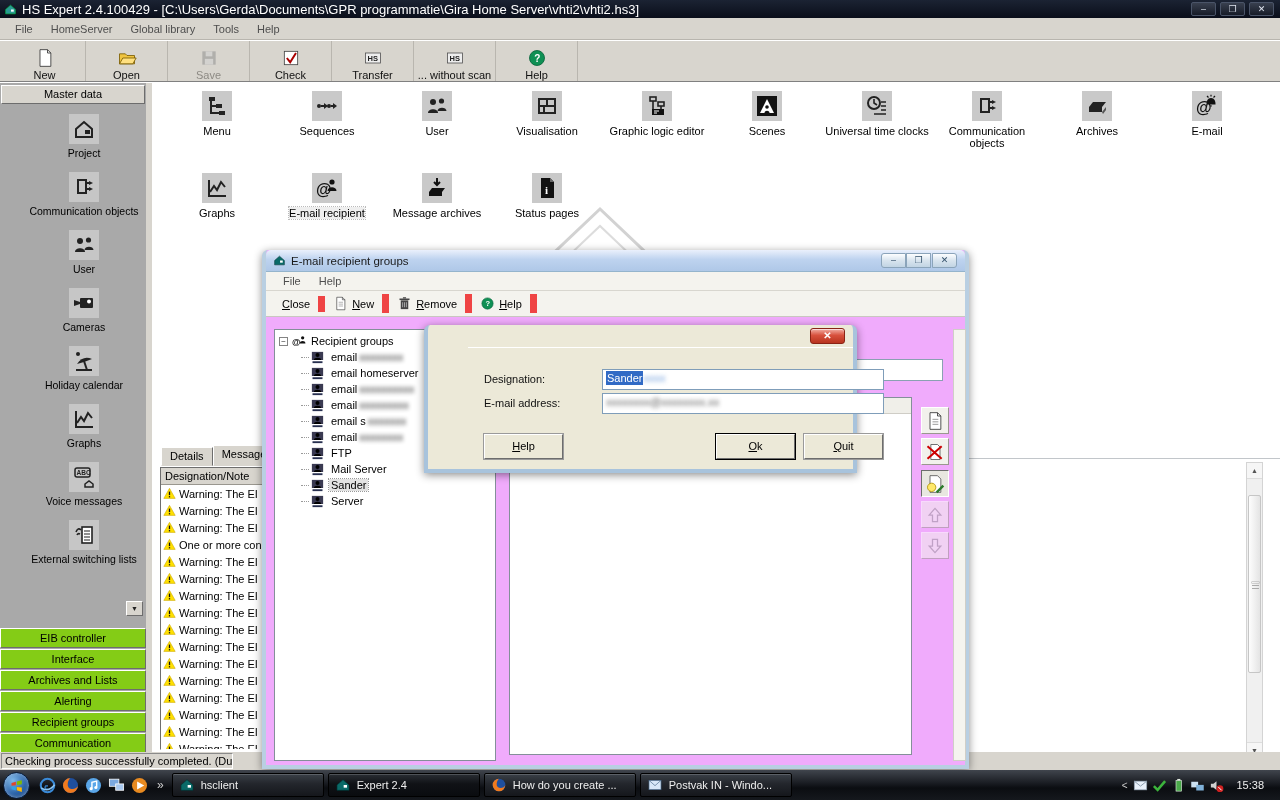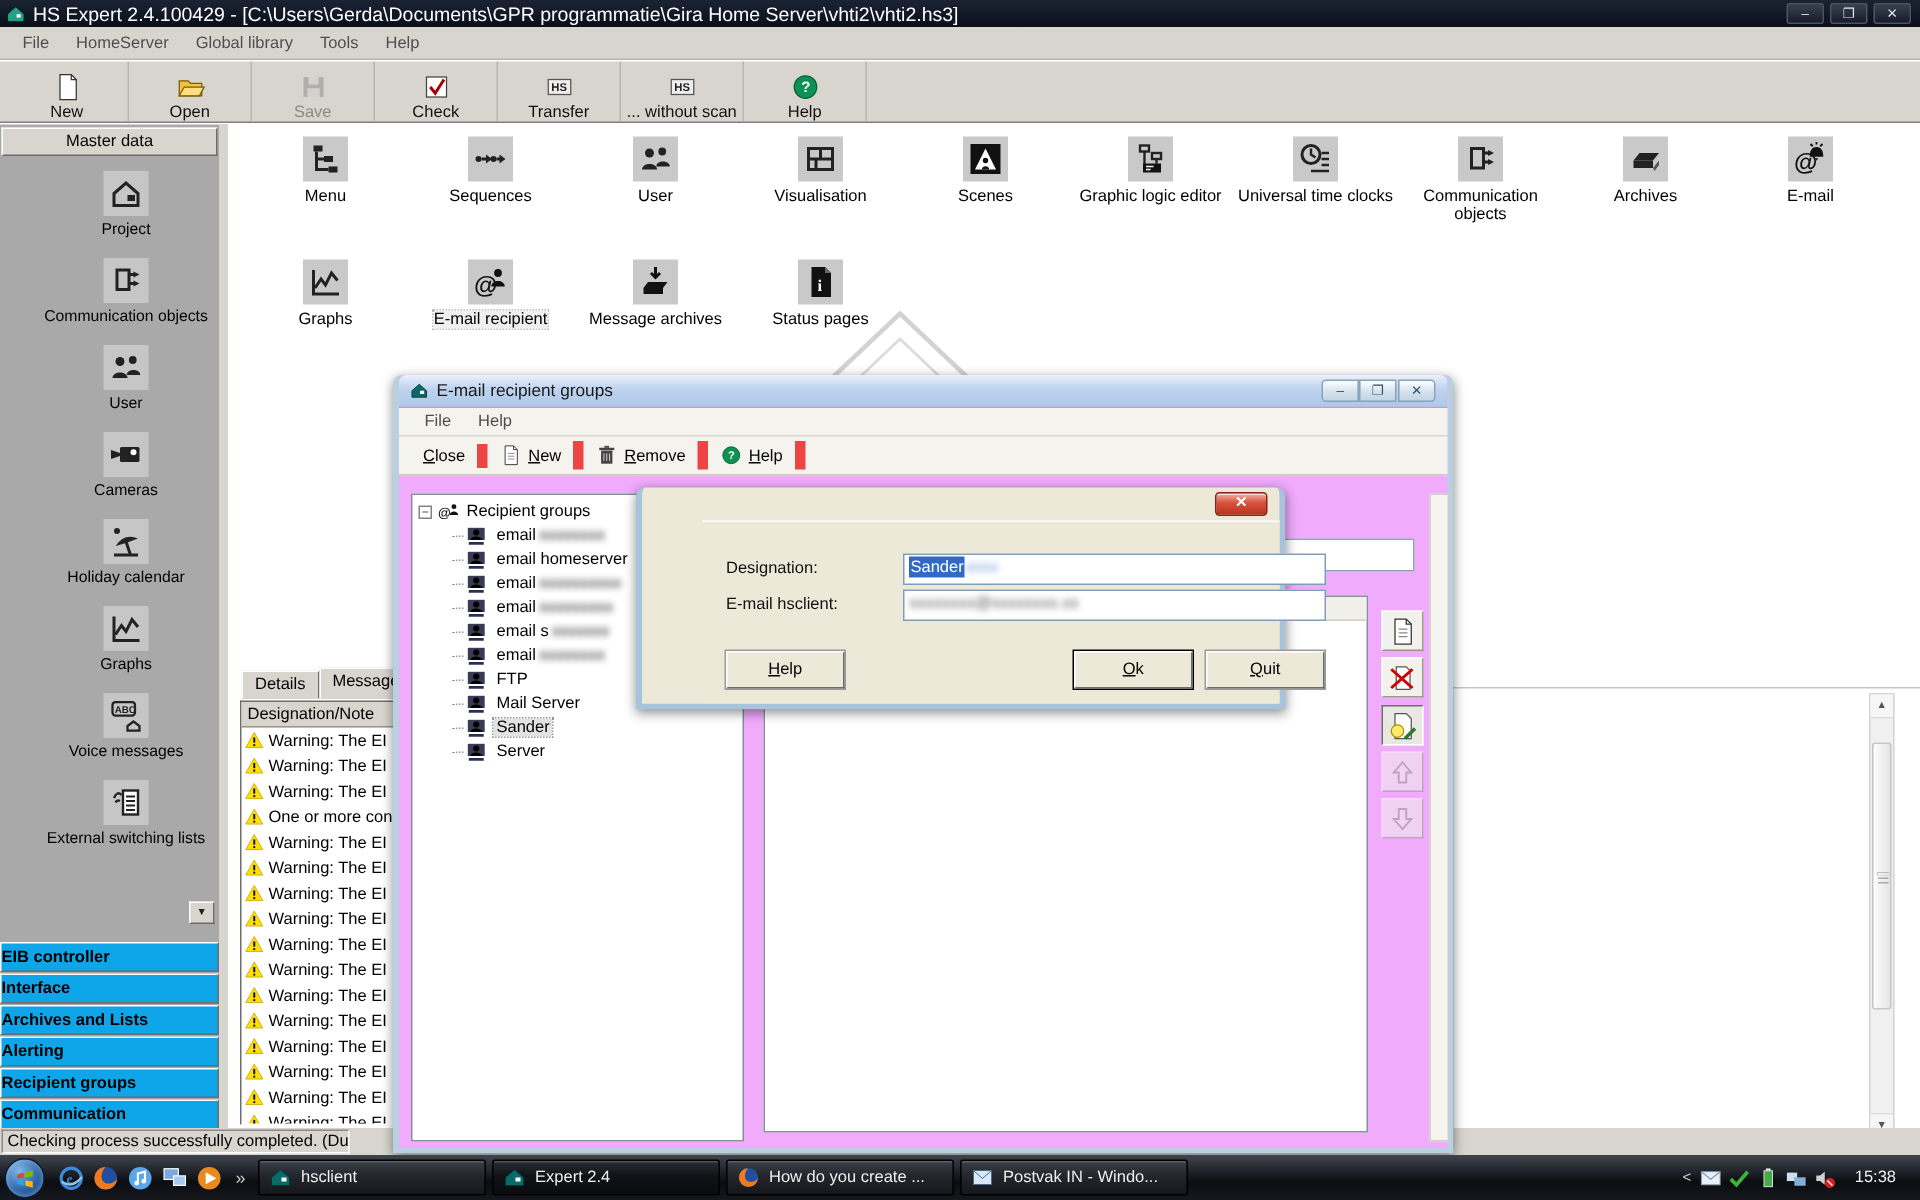--- a/index.html
+++ b/index.html
@@ -27,21 +27,21 @@
 
   
   #sidebar { left:0; top:83px; width:152px; height:669px; background:#a9a9a9; border-right:6px solid #d8d5ce; }
   #master-header { position:absolute; left:1px; top:2px; width:144px; height:19px; background:#d8d5ce; border:1px solid; border-color:#fff #6d6d6d #6d6d6d #fff; text-align:center; line-height:17px; }
   #side-items { position:absolute; left:0; top:24px; width:146px; }
   .sitem { height:58px; display:flex; flex-direction:column; align-items:center; justify-content:center;padding-left:22px; }
   .sitem .tile { width:30px; height:30px; background:#c6c6c6; padding:3px; }
   .sitem .slabel { margin-top:3px; font-size:10.5px; white-space:nowrap; }
   #side-scroll-btn { position:absolute; left:126px; top:518px; width:17px; height:15px; background:#d8d5ce; border:1px solid; border-color:#fff #6d6d6d #6d6d6d #fff; font-size:7px; text-align:center; line-height:13px; color:#222; }
   #side-sections { position:absolute; left:0px; top:544px; width:146px; }
-  .ssec { height:20px; margin-top:1px; background:#0ea5e9; border:1px solid; border-color:#fff #6d6d6d #6d6d6d #fff; text-align:left; line-height:18px;font-weight:bold; }
+  .ssec { height:20px; margin-top:1px; background:#84cc16; border:1px solid; border-color:#fff #6d6d6d #6d6d6d #fff; text-align:center; line-height:18px; }
 
   
   #content { left:158px; top:83px; width:1122px; height:669px; background:#fff; overflow:hidden; }
   #watermark-chevron { position:absolute; left:377px; top:118px; width:130px; height:70px; }
   #watermark-text { position:absolute; left:577px; top:168px; font-size:30px; font-weight:bold; color:#a8a8a8; z-index:1; }
   .grid-row { position:absolute; left:4px; display:flex; }
   #grid-row1 { top:8px; }
   #grid-row2 { top:90px; }
   .gitem { width:110px; display:flex; flex-direction:column; align-items:center; }
   .gitem .tile { width:30px; height:30px; background:#c9c9c9; padding:3px; }
@@ -347,37 +347,37 @@
         <div class="gitem">
           <span class="tile"><svg viewBox="0 0 24 24">
               <rect x="4" y="5" width="16" height="14" fill="none" stroke="#222" stroke-width="2"></rect>
               <path d="M12 5v7h8M4 12h8M9 12v7" stroke="#222" stroke-width="2" fill="none"></path>
             </svg></span>
           <span class="glabel">Visualisation</span>
         </div>
 
         <div class="gitem">
           <span class="tile"><svg viewBox="0 0 24 24">
-              <rect x="2" y="2" width="20" height="20" fill="#111"></rect>
-              <path d="M12 5l7 14H5z" fill="#fff"></path>
-              <circle cx="12" cy="13" r="1.8" fill="#111"></circle>
-              <path d="M9.5 19c0-3 5-3 5 0z" fill="#111"></path>
-            </svg></span>
-          <span class="glabel">Scenes</span>
-        </div>
-
-        <div class="gitem">
-          <span class="tile"><svg viewBox="0 0 24 24">
               <rect x="5" y="3" width="6" height="4" fill="none" stroke="#222" stroke-width="1.6"></rect>
               <rect x="13" y="8" width="6" height="4" fill="none" stroke="#222" stroke-width="1.6"></rect>
               <path d="M8 7v10M16 12v3" stroke="#222" stroke-width="1.6"></path>
               <rect x="7" y="15" width="12" height="6" fill="#111"></rect>
               <path d="M9 17h5M9 19h3" stroke="#fff"></path>
             </svg></span>
           <span class="glabel">Graphic logic editor</span>
+        </div>
+
+        <div class="gitem">
+          <span class="tile"><svg viewBox="0 0 24 24">
+              <rect x="2" y="2" width="20" height="20" fill="#111"></rect>
+              <path d="M12 5l7 14H5z" fill="#fff"></path>
+              <circle cx="12" cy="13" r="1.8" fill="#111"></circle>
+              <path d="M9.5 19c0-3 5-3 5 0z" fill="#111"></path>
+            </svg></span>
+          <span class="glabel">Scenes</span>
         </div>
 
         <div class="gitem">
           <span class="tile"><svg viewBox="0 0 24 24">
               <circle cx="9" cy="9" r="6" fill="none" stroke="#222" stroke-width="2"></circle>
               <path d="M9 5v4l3 2" stroke="#222" stroke-width="1.6" fill="none"></path>
               <path d="M16 8h5M16 12h5M16 16h5M9 20h12" stroke="#222" stroke-width="1.6"></path>
             </svg></span>
           <span class="glabel">Universal time clocks</span>
         </div>
@@ -820,21 +820,21 @@
     <div id="rg-scroll"></div>
   </div>
 
   <div id="edit-dialog" class="abs vista">
     <div id="edit-close">✕</div>
     <div id="edit-body">
       <span class="elabel" style="top:25px">Designation:</span>
       <div class="efield" style="top:21px">
         <span class="selhl">Sander</span><span class="blur" style="color:#5a8fd6">xxxx</span>
       </div>
-      <span class="elabel" style="top:49px">E-mail hsclient:</span>
+      <span class="elabel" style="top:49px">E-mail address:</span>
       <div class="efield" style="top:45px">
         <span class="blur" style="color:#444">xxxxxxxx@xxxxxxxx.xx</span>
       </div>
       <div class="cbtn" style="left:16px; top:86px"><u>H</u>elp</div>
       <div class="cbtn default" style="left:248px; top:86px"><u>O</u>k</div>
       <div class="cbtn" style="left:336px; top:86px"><u>Q</u>uit</div>
     </div>
   </div>
 
   <div id="taskbar" class="abs">

